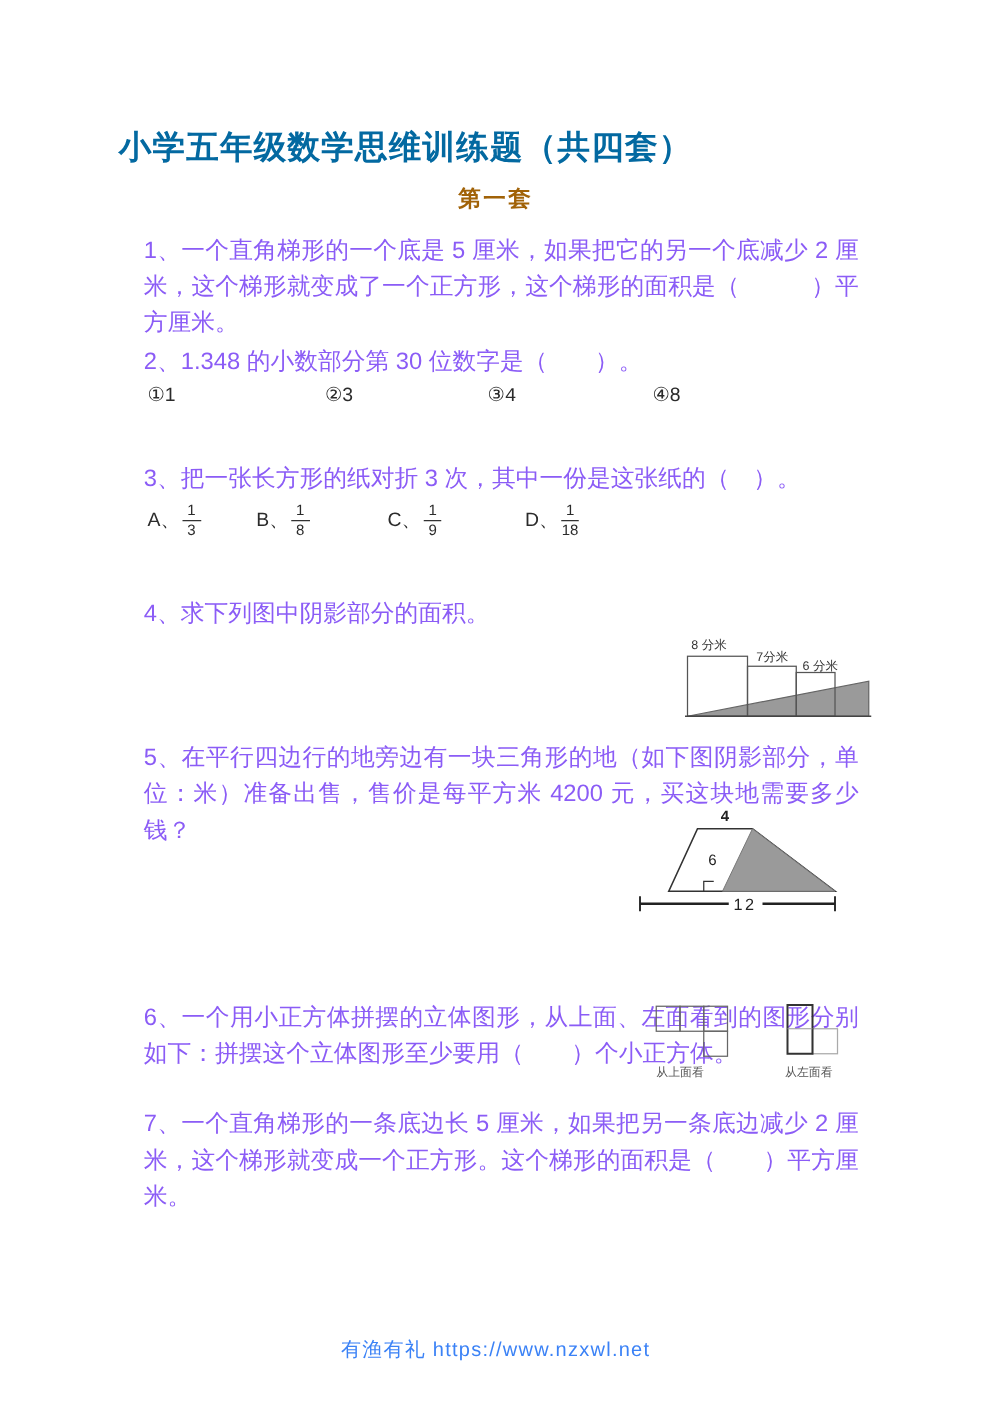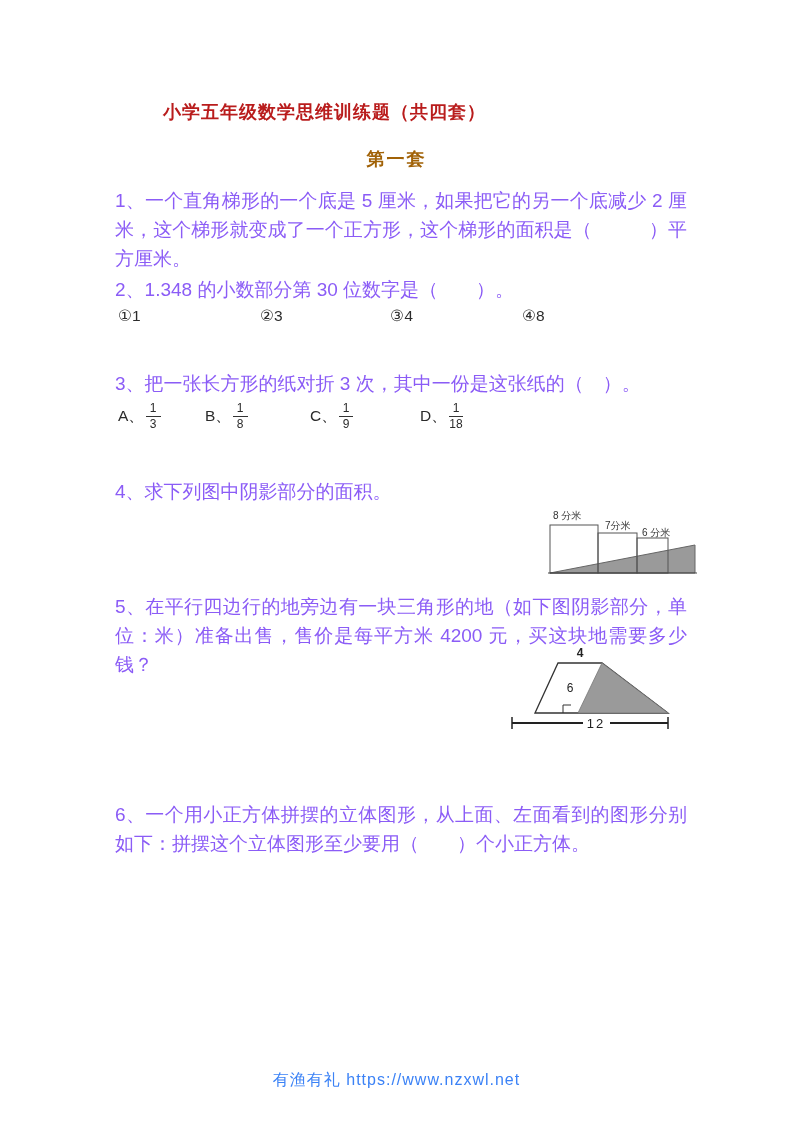--- a/index.html
+++ b/index.html
@@ -4,21 +4,21 @@
 <style>
   html,body{margin:0;padding:0;}
   body{
     width:793px;height:1122px;background:#ffffff;position:relative;
     font-family:"Liberation Sans","DejaVu Sans",sans-serif;
     color:#2b2b2b;
   }
   .page{position:absolute;inset:0;width:793px;height:1122px;background:#fff;overflow:hidden;}
   .doc-title{
     position:absolute;top:100px;left:0;width:649px;text-align:center;
-    font-size:18px;font-weight:bold;color:#b91c1c;letter-spacing:1px;
+    font-size:26px;font-weight:bold;color:#0369a1;letter-spacing:1px;
   }
   .doc-subtitle{
     position:absolute;top:147px;left:0;width:793px;text-align:center;
     font-size:18px;font-weight:bold;color:#a16207;letter-spacing:2px;
   }
   .q{
     position:absolute;left:115px;width:572px;
     font-size:19px;line-height:29px;text-align:justify;color:#8b5cf6;
   }
   .opt-row{position:absolute;left:118px;width:570px;height:24px;font-size:15.5px;}
@@ -93,17 +93,35 @@
       <text x="67" y="48" font-size="12" fill="#222" text-anchor="middle">6</text>
       <line x1="9" y1="79" x2="80" y2="79" stroke="#222" stroke-width="2"></line>
       <line x1="107" y1="79" x2="165" y2="79" stroke="#222" stroke-width="2"></line>
       <line x1="9" y1="73" x2="9" y2="85" stroke="#222" stroke-width="1.5"></line>
       <line x1="165" y1="73" x2="165" y2="85" stroke="#222" stroke-width="1.5"></line>
       <text x="93" y="84" font-size="13" fill="#222" text-anchor="middle" letter-spacing="2">12</text>
     </svg>
   </div>
 
   <div class="q" style="top:752px;margin-top:48px;">6、一个用小正方体拼摆的立体图形，从上面、左面看到的图形分别如下：拼摆这个立体图形至少要用（　　）个小正方体。</div>
+  <div class="fig" style="top:795px;left:515px;">
+    <svg width="185" height="75" viewBox="0 0 185 75">
+      <g>
+        <rect x="10" y="10" width="19" height="20" fill="none" stroke="#666" stroke-width="1"></rect>
+        <rect x="29" y="10" width="19" height="20" fill="none" stroke="#666" stroke-width="1"></rect>
+        <rect x="48" y="10" width="19" height="20" fill="none" stroke="#666" stroke-width="1"></rect>
+        <rect x="48" y="30" width="19" height="20" fill="none" stroke="#666" stroke-width="1"></rect>
+      </g>
+      <text x="10" y="66" font-size="9.5" fill="#555">从上面看</text>
+      <g>
+        <rect x="135" y="28" width="20" height="20" fill="none" stroke="#aaa" stroke-width="1"></rect>
+        <rect x="115" y="9" width="20" height="39" fill="none" stroke="#333" stroke-width="1.6"></rect>
+        <line x1="115" y1="28" x2="135" y2="28" stroke="#999" stroke-width="0.8"></line>
+      </g>
+      <text x="113" y="66" font-size="9.5" fill="#555">从左面看</text>
+    </svg>
+  </div>
 
+  <div class="q" style="top:885px;">7、一个直角梯形的一条底边长 5 厘米，如果把另一条底边减少 2 厘米，这个梯形就变成一个正方形。这个梯形的面积是（　　）平方厘米。</div>
 
   <div class="doc-footer">有渔有礼 https://www.nzxwl.net</div>
 
 </div>
 
 </body></html>

